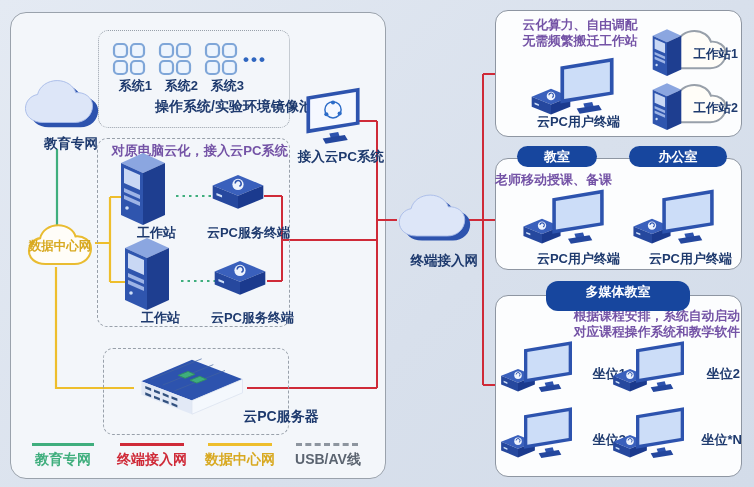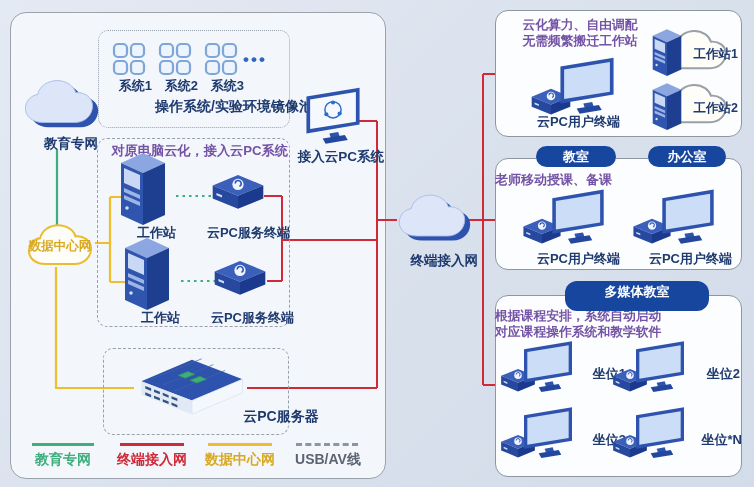--- a/index.html
+++ b/index.html
@@ -22,21 +22,21 @@
   }
   .dash-box{border:1.6px dashed #98a0aa;border-radius:10px;z-index:2;}
   .dot-box{border:1.6px dotted #98a0aa;border-radius:10px;z-index:2;}
   
   .navy{color:#1e3a6e;font-weight:700;}
   .purple{color:#7453a6;font-weight:700;}
   .lbl{font-size:13px;text-align:right;line-height:15px;z-index:3;}
   .lbl14{font-size:14px;text-align:center;z-index:3;margin-left:40px;}
   .pill{
     background:#17469e;color:#fff;font-weight:700;font-size:13px;
-    text-align:center;border-radius:12px;z-index:4;line-height:21px;margin-left:19px;
+    text-align:center;border-radius:12px;z-index:4;line-height:21px;
   }
   .dots{color:#2f66c0;font-weight:700;font-size:17px;letter-spacing:2px;z-index:3;}
   
   .lg-line{height:0;border-top:3px solid;z-index:3;}
   .lg-dash{height:0;border-top:3px dashed #8d959f;z-index:3;}
   .lg-txt{font-size:14px;font-weight:700;text-align:center;z-index:3;}
   .c-green{color:#3fae7d;border-color:#3fae7d;}
   .c-red{color:#cf2a38;border-color:#cf2a38;}
   .c-yellow{color:#d8a921;border-color:#eebe2c;}
   .c-gray{color:#5b6470;border-color:#8d959f;}
@@ -219,40 +219,40 @@
   <svg class="icon" style="left:652px;top:80px;color:#98a0aa" width="88" height="48">
       <use href="#s-cloud-outline"></use>
     </svg>
   <svg class="icon" style="left:648px;top:80px" width="38" height="52">
       <use href="#s-tower"></use>
     </svg>
   <div class="abs lbl navy" style="left:682px;top:101px;width:56px;font-size:12.5px;">工作站2</div>
 
   <div class="abs panel" style="left:495px;top:158px;width:245px;height:110px;"></div>
   <div class="abs pill" style="left:517px;top:146px;width:80px;height:21px;">教室</div>
-  <div class="abs pill" style="left:629px;top:146px;width:78px;height:21px;">办公室</div>
+  <div class="abs pill" style="left:629px;top:146px;width:98px;height:21px;">办公室</div>
   <div class="abs purple" style="left:495px;top:171px;width:245px;font-size:13px;z-index:3;">老师移动授课、备课</div>
   <svg class="icon" style="left:520px;top:216px" width="44" height="29">
       <use href="#s-stb"></use>
     </svg>
   <svg class="icon" style="left:546px;top:186px" width="64" height="60">
       <use href="#s-monitor"></use>
     </svg>
   <div class="abs lbl navy" style="left:500px;top:251px;width:120px;">云PC用户终端</div>
   <svg class="icon" style="left:630px;top:216px" width="44" height="29">
       <use href="#s-stb"></use>
     </svg>
   <svg class="icon" style="left:656px;top:186px" width="64" height="60">
       <use href="#s-monitor"></use>
     </svg>
   <div class="abs lbl navy" style="left:612px;top:251px;width:120px;">云PC用户终端</div>
 
   <div class="abs panel" style="left:495px;top:295px;width:245px;height:180px;"></div>
   <div class="abs pill" style="left:546px;top:281px;width:144px;height:30px;line-height:22px;">多媒体教室</div>
-  <div class="abs purple" style="left:495px;top:308px;width:245px;font-size:12.8px;line-height:16px;text-align:left;z-index:3;">
+  <div class="abs purple" style="left:495px;top:308px;width:245px;font-size:12.8px;line-height:16px;text-align:right;z-index:3;">
     <div>根据课程安排，系统自动启动</div>
     <div>对应课程操作系统和教学软件</div>
   </div>
   <svg class="icon" style="left:498px;top:366px" width="40" height="27">
       <use href="#s-stb"></use>
     </svg>
   <svg class="icon" style="left:518px;top:338px" width="60" height="56">
       <use href="#s-monitor"></use>
     </svg>
   <div class="abs lbl navy" style="left:578px;top:366px;width:48px;">坐位1</div>

